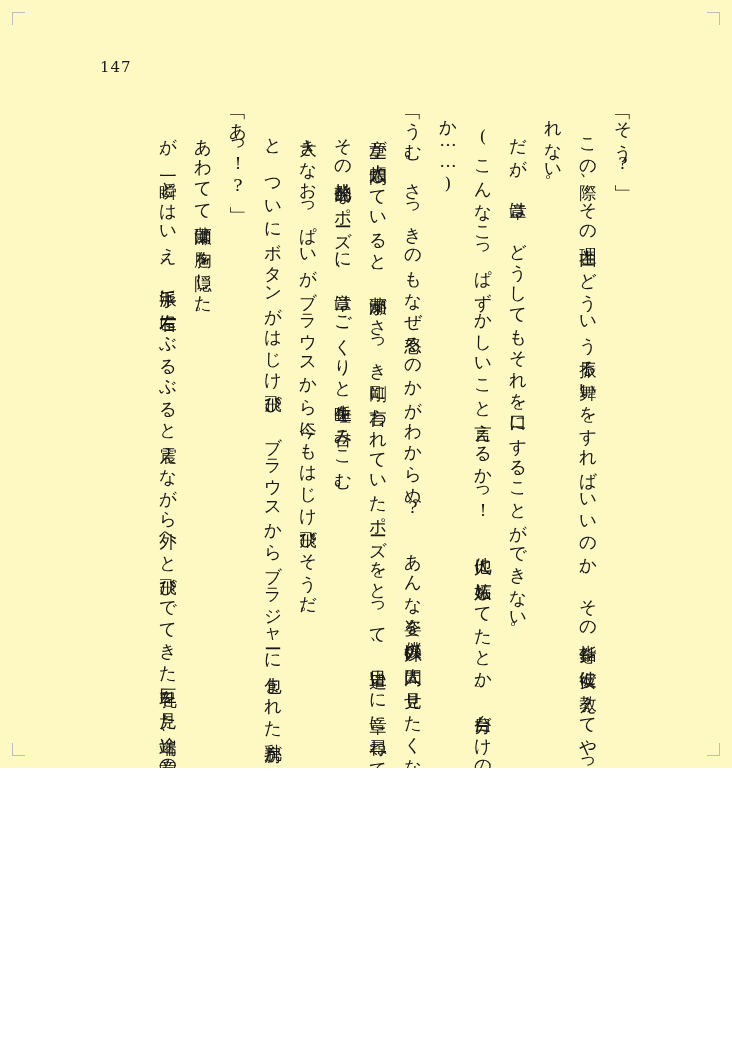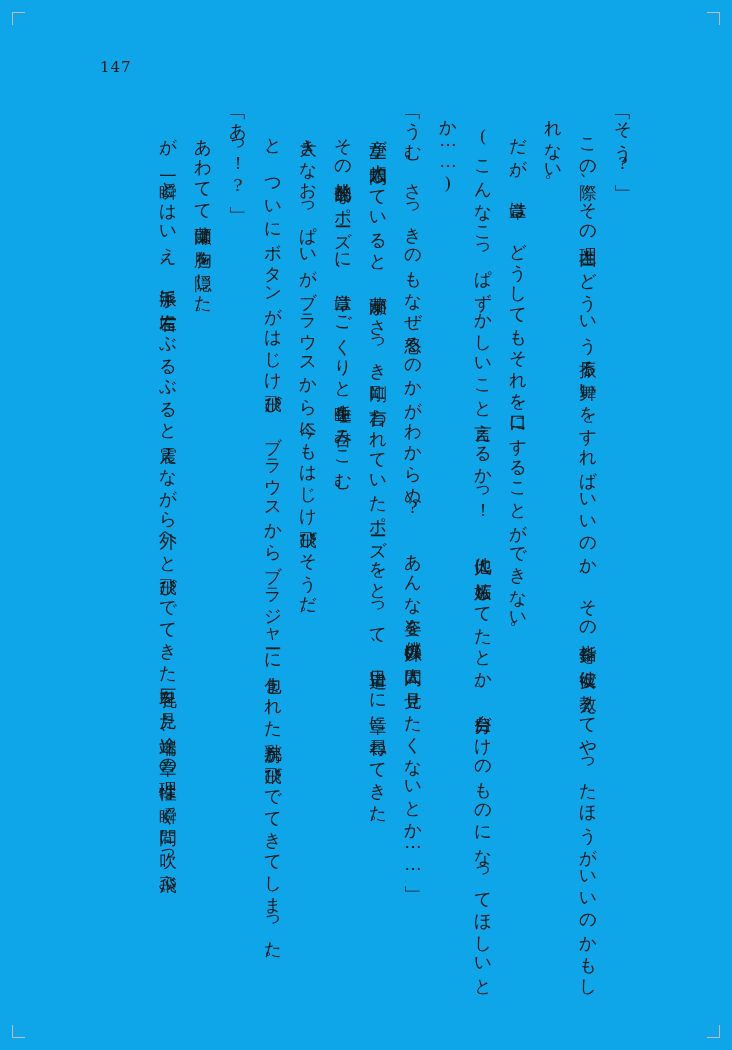--- a/index.html
+++ b/index.html
@@ -3,22 +3,22 @@
 <meta charset="utf-8">
 <style>
   html, body {
     margin: 0;
     padding: 0;
     background: #ffffff;
   }
   .page {
     position: relative;
     width: 732px;
-    height: 1050px;
-    background: #0ea5e9;
+    height: 768px;
+    background: #fef9c3;
     overflow: hidden;
     font-family: "DejaVu Serif", "Liberation Serif", serif;
     color: #1a1a1a;
   }
   .page-number {
     position: absolute;
     top: 58px;
     left: 100px;
     font-size: 15px;
     letter-spacing: 1px;

